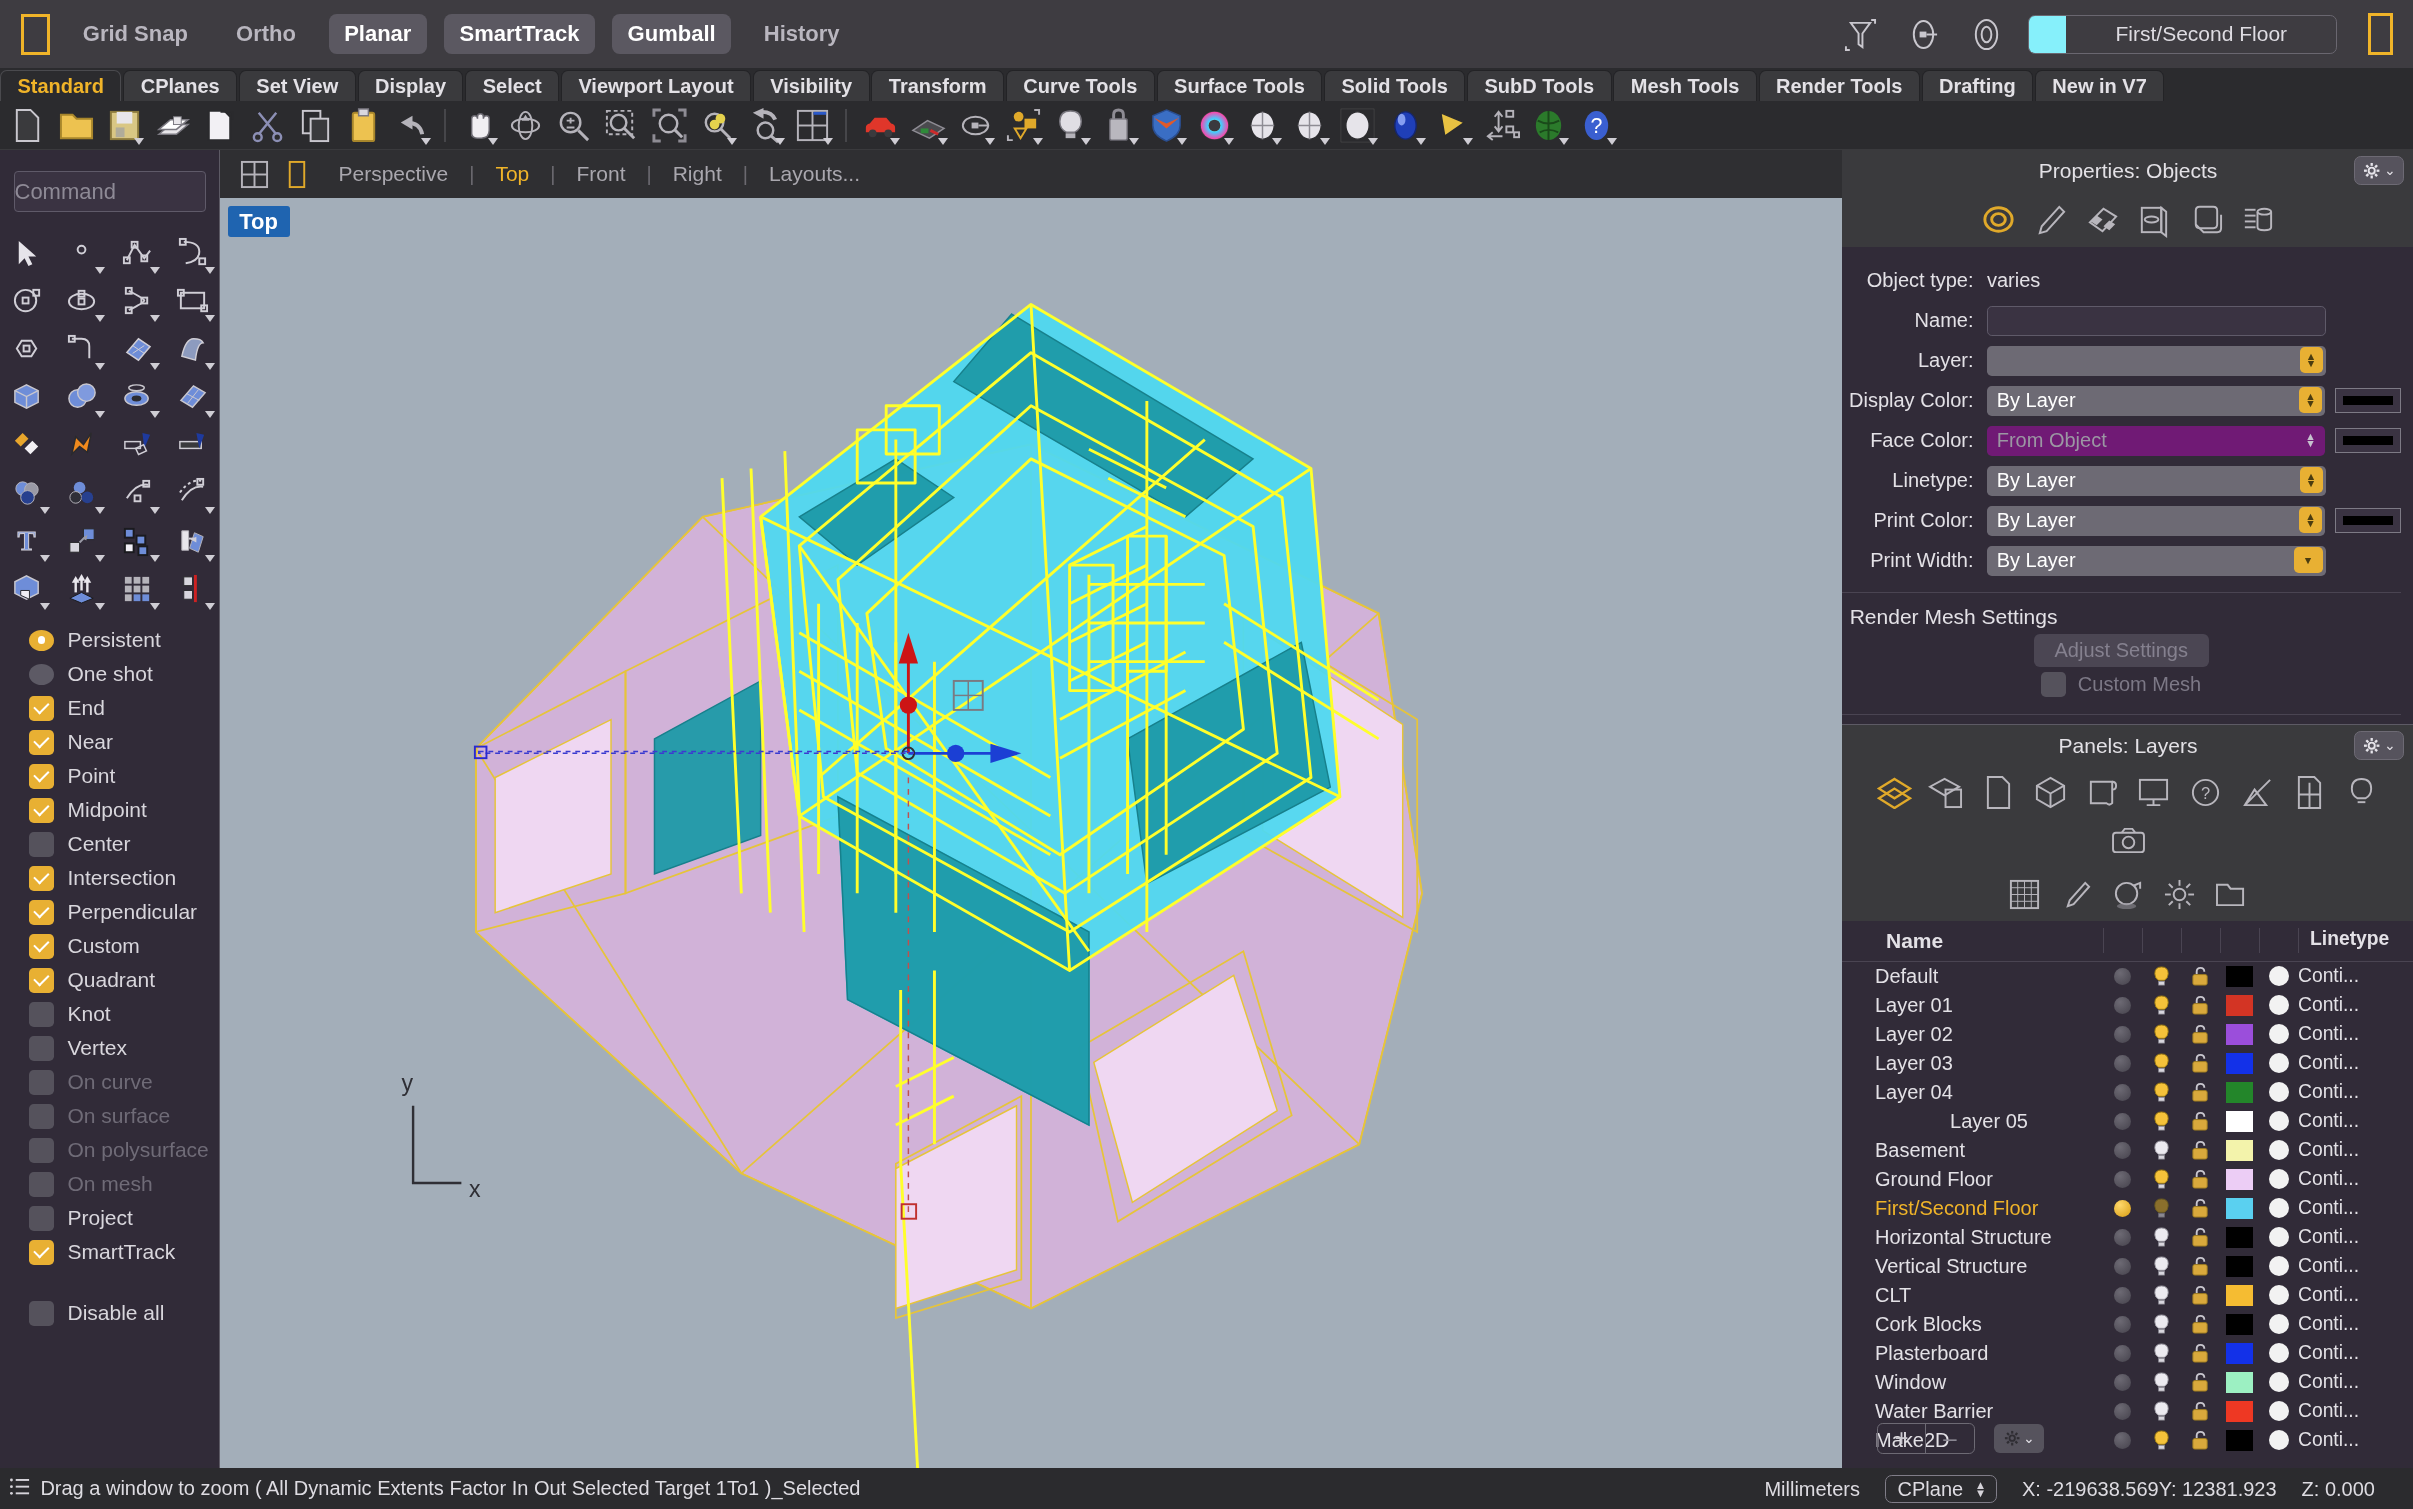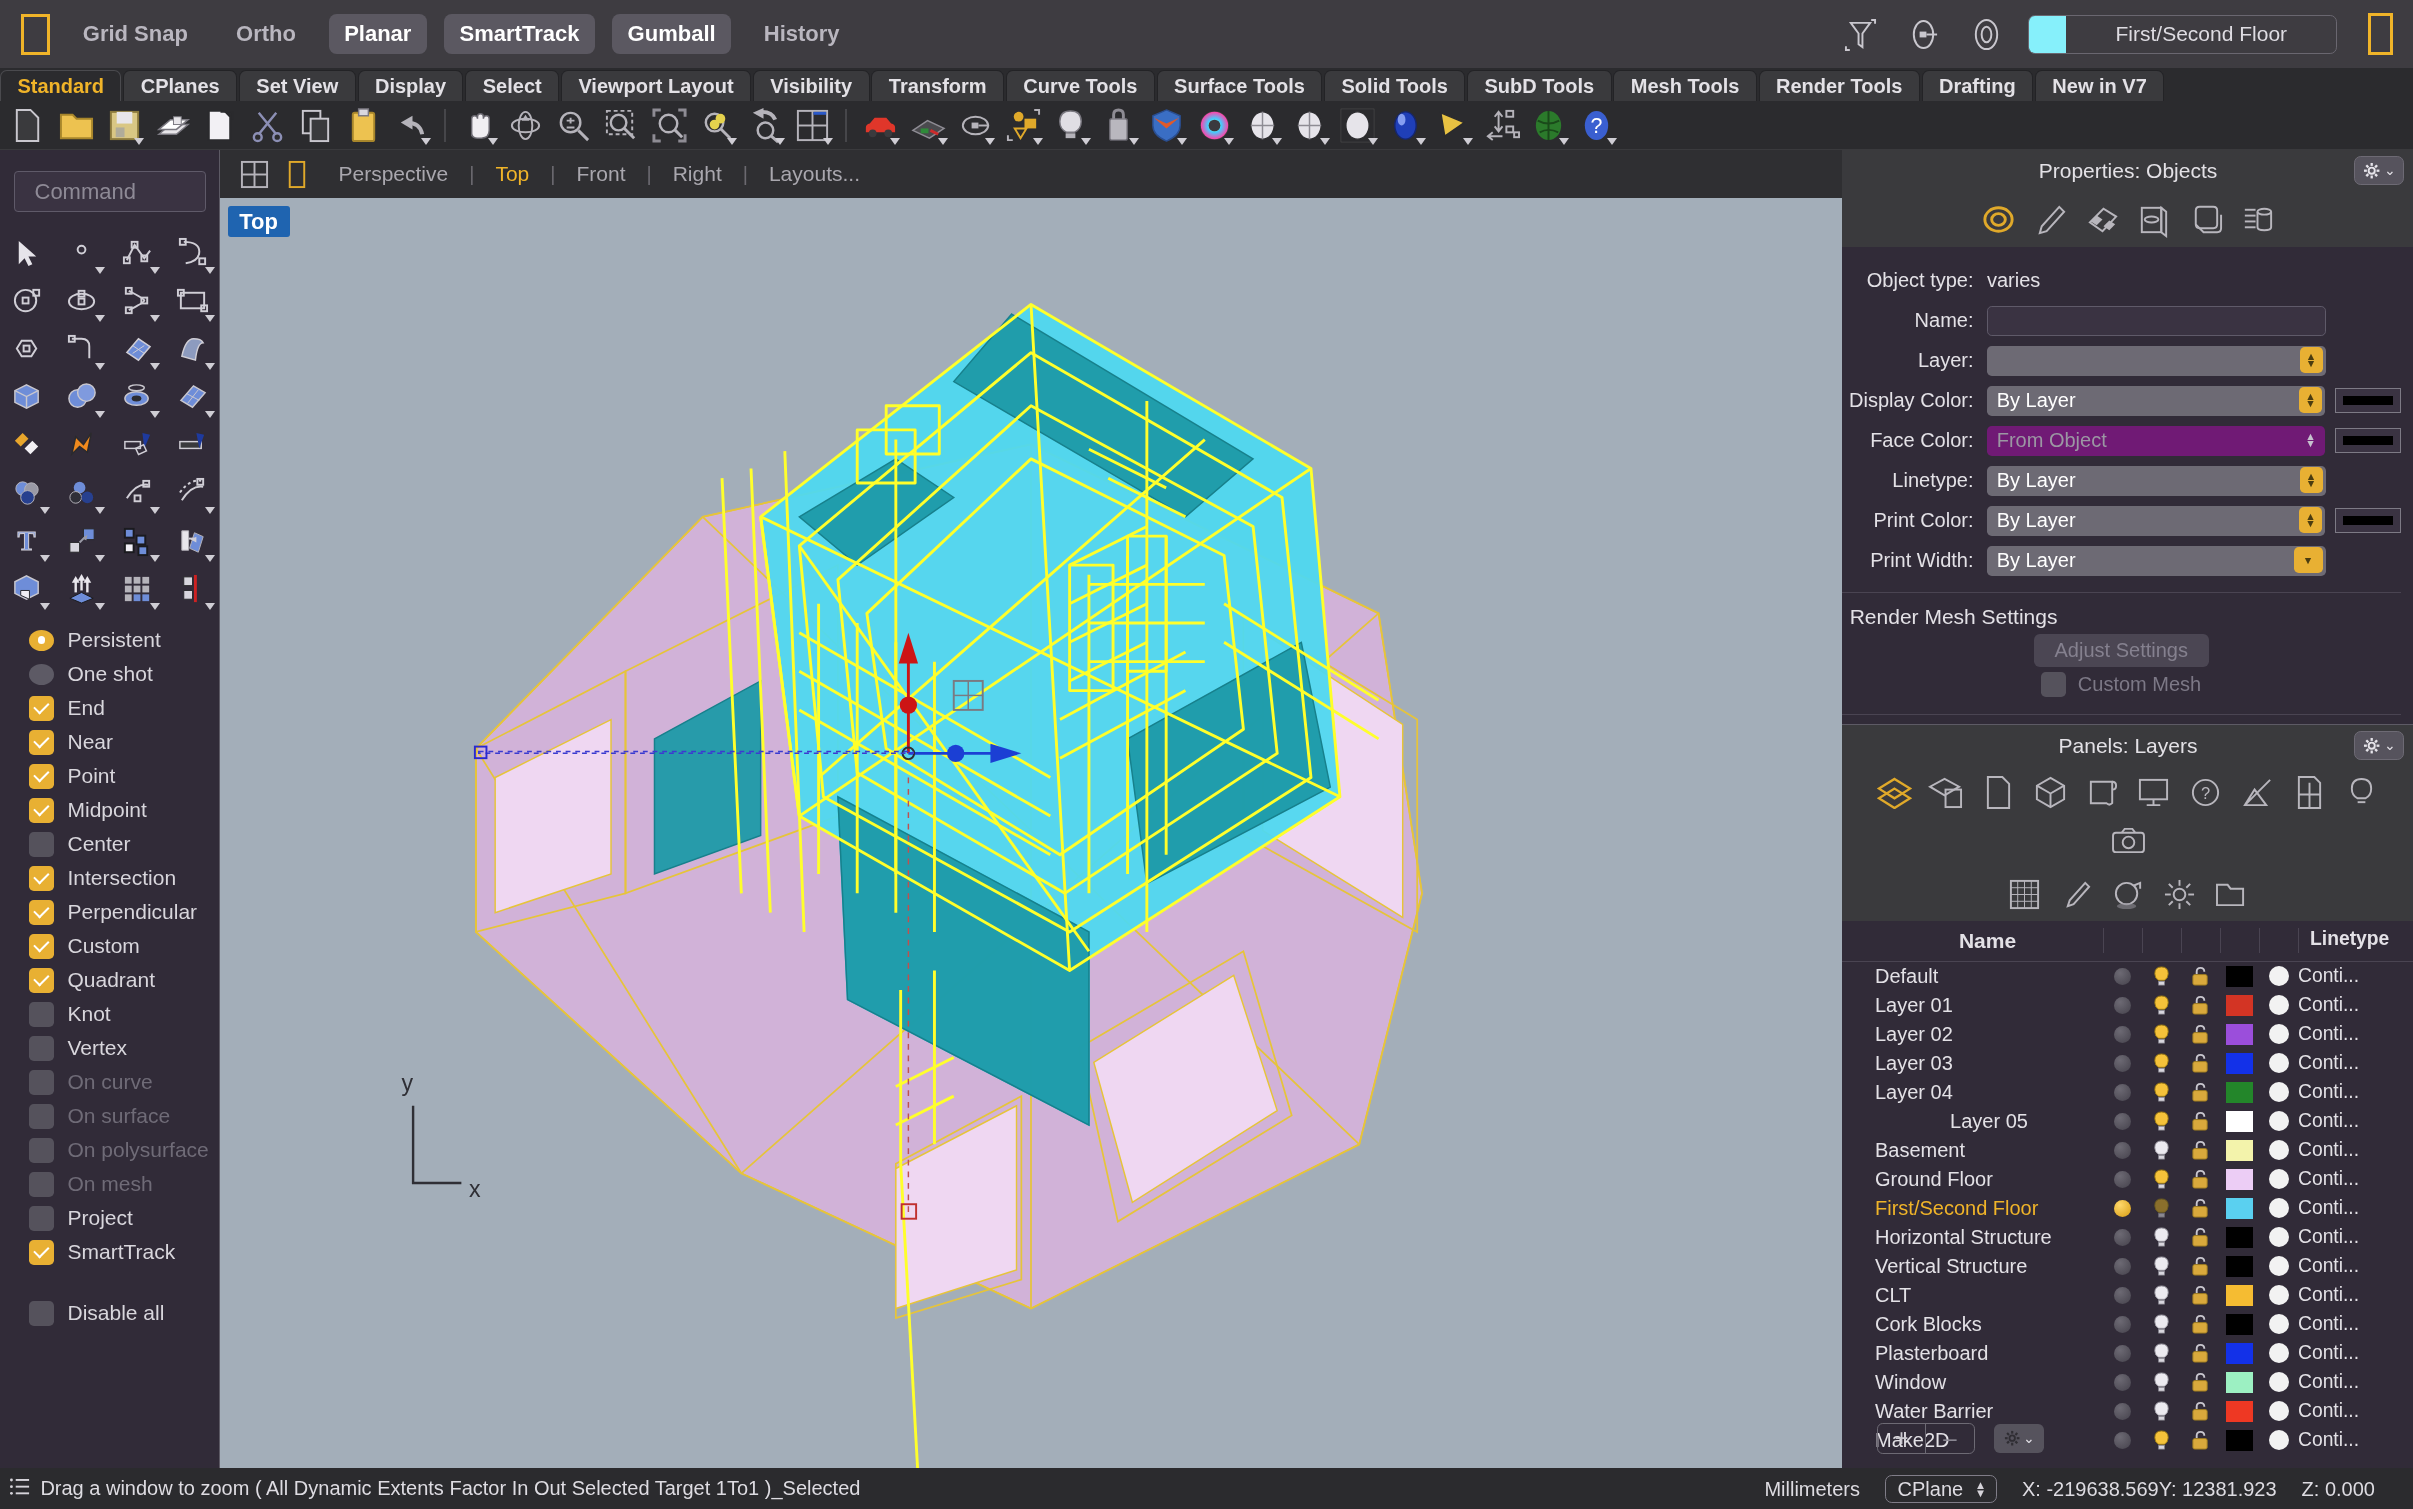--- a/index.html
+++ b/index.html
@@ -25,21 +25,21 @@
   .ttab.sel { background:#2b2b2e; color:#f0b429; border-color:#4a4a4e; }
 
   
   #maintool { position:absolute; left:0; top:101px; width:2414px; height:48px; background:#2b2b2e; display:flex; align-items:center; padding-left:7.7px; gap:5.8px; }
   .mi { width:42px; height:42px; position:relative; display:flex; align-items:center; justify-content:center; }
   .mi .car { position:absolute; right:1px; bottom:1px; width:0;height:0;border-left:5.8px solid transparent;border-right:5.8px solid transparent;border-top:7.7px solid #cfcdd4; }
   .sep { width:1.9px; height:33px; background:#46464a; margin:0 5.8px; }
 
   
   #leftpane { position:absolute; left:0; top:150px; width:220px; height:1318px; background:#312b38; border-right:1px solid #5d5a65; }
-  #cmdbox { margin:21px 13.5px 0 13.5px; height:41px; background:#3a3342; border:1px solid #5f5a69; border-radius:3.9px; display:flex; align-items:center; padding-left:20px; color:#8e8a96; font-size:22px; }
+  #cmdbox { margin:21px 13.5px 0 13.5px; height:41px; background:#3a3342; border:1px solid #5f5a69; border-radius:3.9px; display:flex; align-items:center; padding-left:0; color:#8e8a96; font-size:22px; }
   #lefttools { margin-top:17.4px; display:grid; grid-template-columns:repeat(4,55px); }
   .lt { width:55px; height:48px; position:relative; display:flex; align-items:center; justify-content:center; }
   .lt .car { position:absolute; right:4.8px; bottom:3.9px; width:0;height:0;border-left:5.8px solid transparent;border-right:5.8px solid transparent;border-top:7.7px solid #cfcdd4; }
 
   
   #osnap { margin-top:9.7px; padding-left:29px; }
   .orow { display:flex; align-items:center; height:34px; font-size:21px; }
   .orow .lbl { margin-left:13.5px; }
   .radio { width:25px;height:21px;border-radius:50%; background:#5d5a65; display:flex;align-items:center;justify-content:center;}
   .radio.on { background:#e8b033; }
@@ -1361,21 +1361,21 @@
             </g>
           </svg>
         </div>
       <div class="pic">
           <svg width="35" height="29" viewBox="0 0 36 30">
             <path d="M3 26 V5 h11 l3 4 h13 v17z" fill="none" stroke="#b8b6bd" stroke-width="2"></path>
           </svg>
         </div>
     </div>
     <div class="lhead">
-      <div class="lname" style="padding-left:30px;text-align:center;">Name</div>
+      <div class="lname" style="padding-left:44px;">Name</div>
       <div class="lcell" style="border-left:1px solid #4a4452;height:25px;"></div>
       <div class="lcell" style="border-left:1px solid #4a4452;height:25px;"></div>
       <div class="lcell" style="border-left:1px solid #4a4452;height:25px;"></div>
       <div class="lcell" style="border-left:1px solid #4a4452;height:25px;"></div>
       <div class="lcell" style="border-left:1px solid #4a4452;height:25px;"></div>
       <div class="ltype" style="border-left:1px solid #4a4452;height:25px;padding-left:11px;">Linetype</div>
     </div>
     <div id="layerrows">
         <div class="lrow">
           <div class="lname" style="position:relative;">Default</div>

